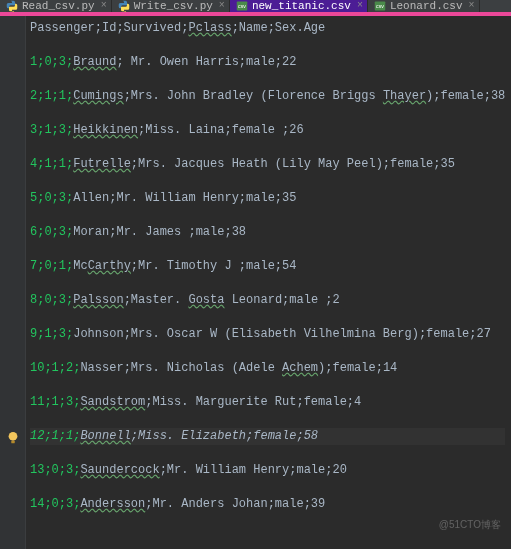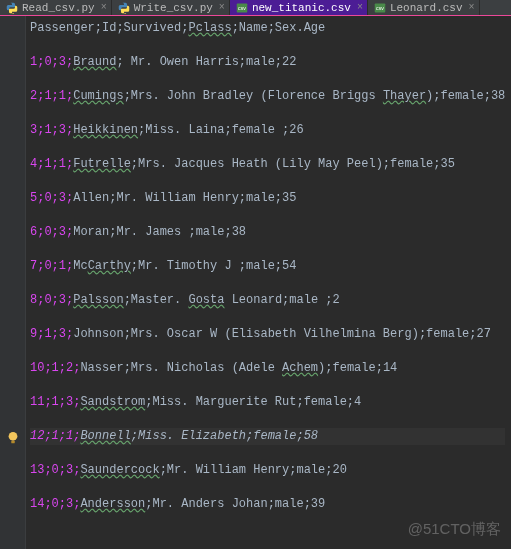--- a/index.html
+++ b/index.html
@@ -10,21 +10,21 @@
     font-family: Consolas, "Courier New", monospace;
     font-size: 12px;
     overflow: hidden;
     position: relative;
   }
   .tab-bar {
     display: flex;
     align-items: center;
     height: 16px;
     background: #3c3f41;
-    border-bottom: 1px solid #ec4899;
+    border-bottom: 4px solid #ec4899;
     overflow: hidden;
   }
   .tab {
     display: flex;
     align-items: center;
     padding: 0 4px 0 6px;
     height: 16px;
     border-right: 1px solid #2b2b2b;
     color: #bbbbbb;
     font-size: 11px;
@@ -74,34 +74,34 @@
     white-space: pre;
     font-size: 12px;
   }
   .line {
     height: 17px;
   }
   .current-line {
     background: #323232;
     font-style: italic;
   }
-  .col-gray { color: #d946ef; }
+  .col-gray { color: #22c55e; }
   .col-text { color: #a9b7c6; }
   .wavy {
     text-decoration-line: underline;
     text-decoration-style: wavy;
     text-decoration-color: #66a36c;
   }
   .watermark {
     position: absolute;
     right: 10px;
-    bottom: 10px;
+    bottom: 17px;
     color: rgba(200, 200, 200, 0.35);
     font-family: Arial, sans-serif;
-    font-size: 15px;
+    font-size: 10px;
     pointer-events: none;
   }
 </style>
 </head>
 <body>
 
 <div class="tab-bar" id="tab-bar">
     <div class="tab">
       <span class="icon">
         <svg width="12" height="12" viewBox="0 0 16 16">

